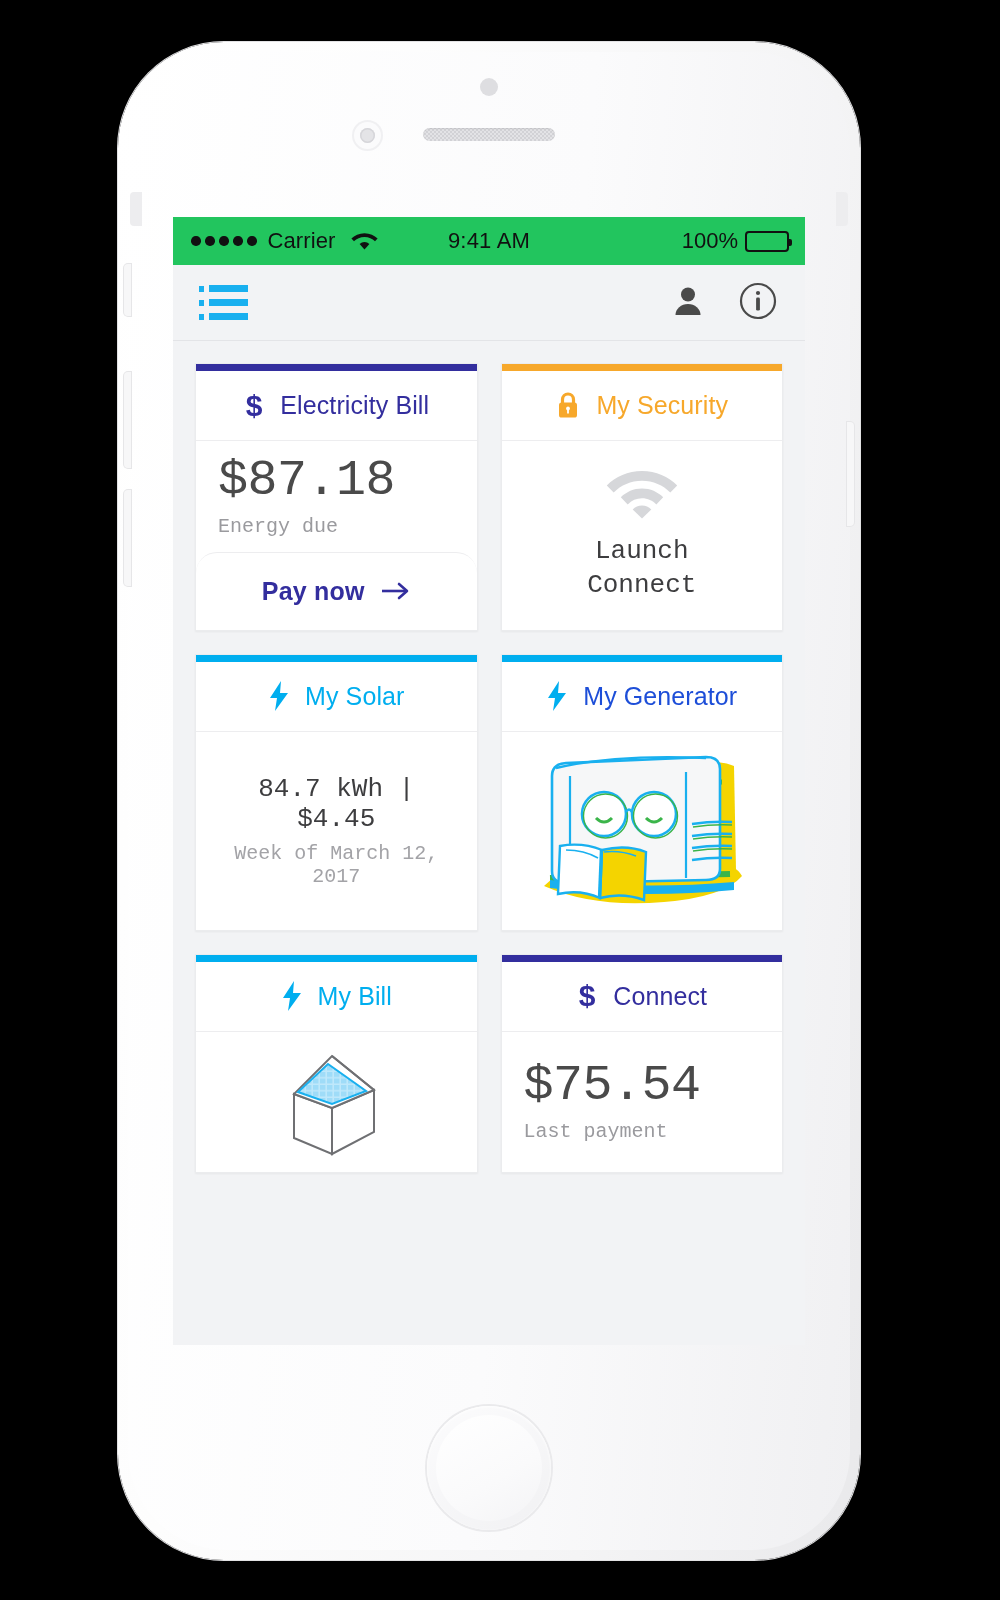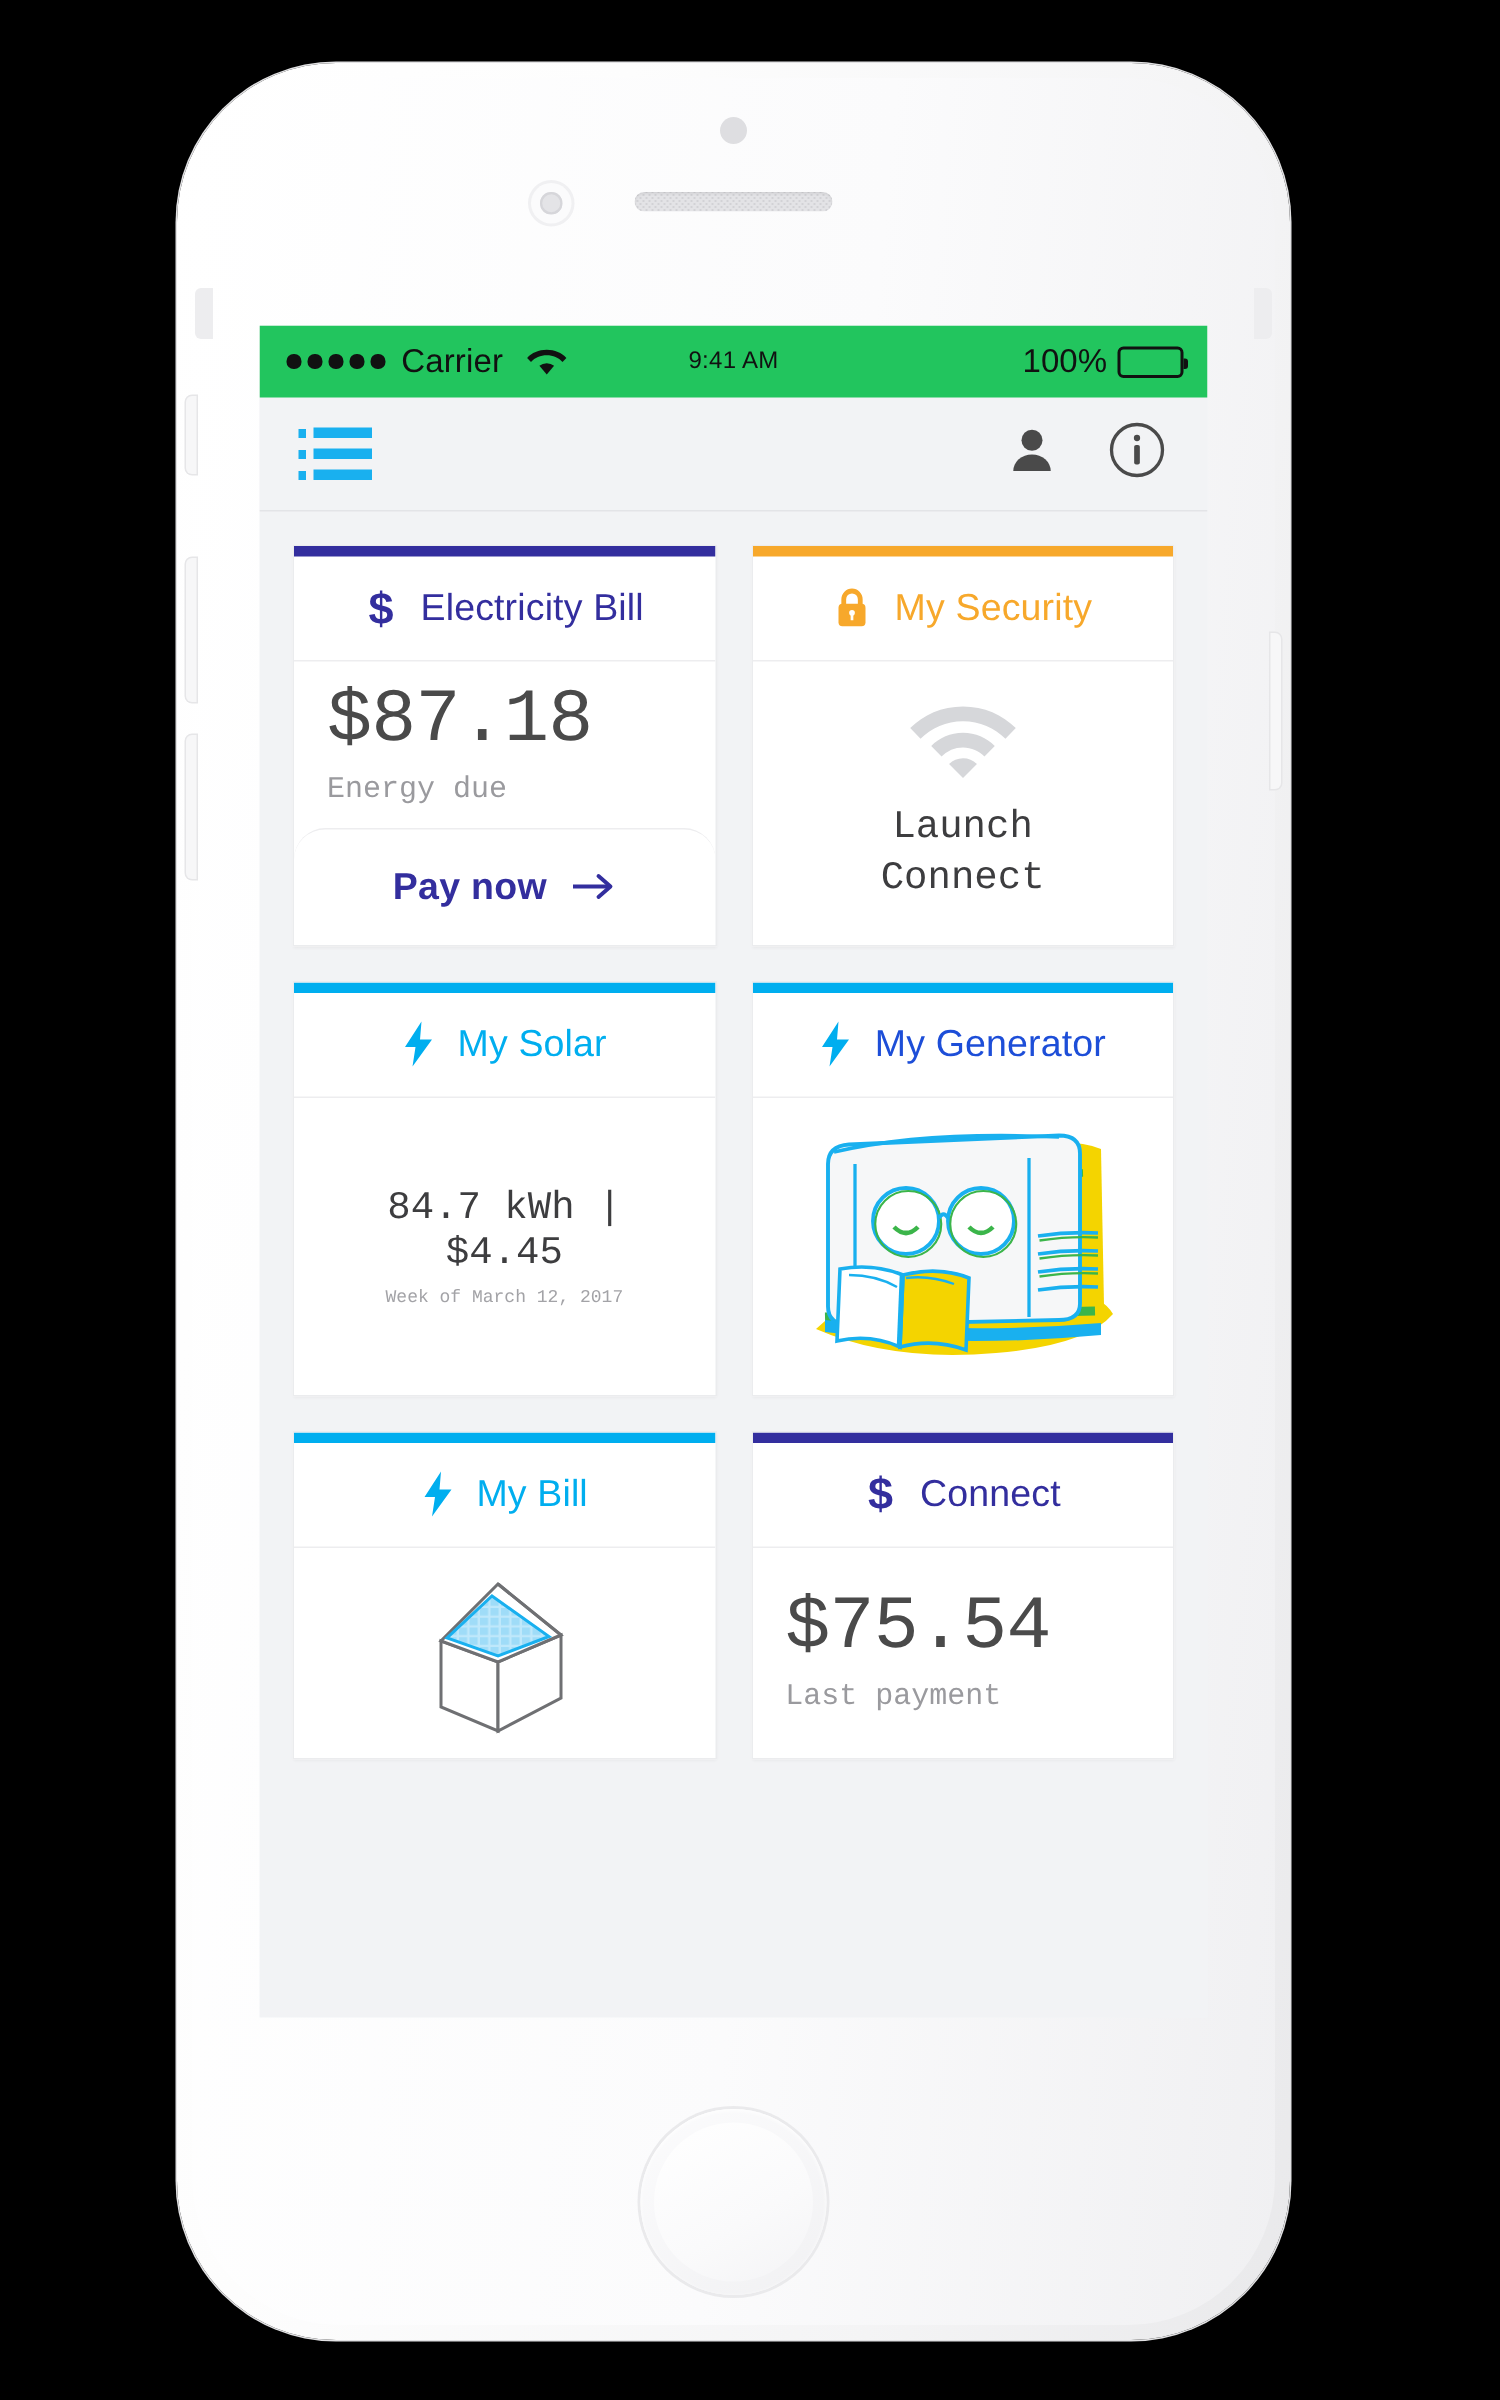--- a/index.html
+++ b/index.html
@@ -111,21 +111,21 @@
   }
   #signal-dots { display: flex; gap: 4.5px; align-items: center; margin-left: 6px; }
   #signal-dots i { width: 9.5px; height: 9.5px; border-radius: 50%; background: #111; display: block; }
   #carrier-label {
     font-size: 22px; margin-left: 11px; letter-spacing: .1px;
     font-family: "Liberation Sans", sans-serif;
   }
   #status-wifi { margin-left: 16px; display: flex; align-items: flex-end; }
   #status-time {
     position: absolute; left: 0; right: 0; text-align: center;
-    font-size: 16px; letter-spacing: .2px; pointer-events: none;
+    font-size: 22px; letter-spacing: .2px; pointer-events: none;
   }
   #battery-group { margin-left: auto; display: flex; align-items: center; gap: 7px; }
   #battery-percent { font-size: 22px; }
   #battery-icon {
     width: 44px; height: 21px; border: 2px solid #111; border-radius: 4px;
     position: relative; padding: 1.5px;
   }
   #battery-icon::after {
     content:""; position: absolute; right: -5px; top: 6px;
     width: 3px; height: 7px; background: #111; border-radius: 0 2px 2px 0;
@@ -181,21 +181,21 @@
     padding: 14px 22px;
     font-family: Liberation Mono, monospace;
   }
   .card-body.center-content { align-items: center; text-align: center; }
   .amount {
     font-size: 50px; color: #4a4a4a; font-weight: 300; letter-spacing: -0.5px;
     line-height: 1.05;
   }
   .amount-label { font-size: 20px; color: #9a9a9e; margin-top: 7px; }
   .stat-line { font-size: 26px; color: #3d3d3f; text-align: center; }
-  .stat-sub { font-size: 12px; color: #a3a3a7; margin-top: 8px; text-align: center; }
+  .stat-sub { font-size: 20px; color: #a3a3a7; margin-top: 8px; text-align: center; }
   .card-footer {
     border-top: 1px solid #ededef;
     height: 78px;
     display: flex; align-items: center; justify-content: center;
     gap: 16px;
     border-radius: 21px;
   }
   .footer-link { font-size: 25px; font-weight: bold; letter-spacing: .2px; }
   .launch-text { font-size: 26px; color: #3d3d3f; line-height: 1.3; margin-top: 16px; }
 

